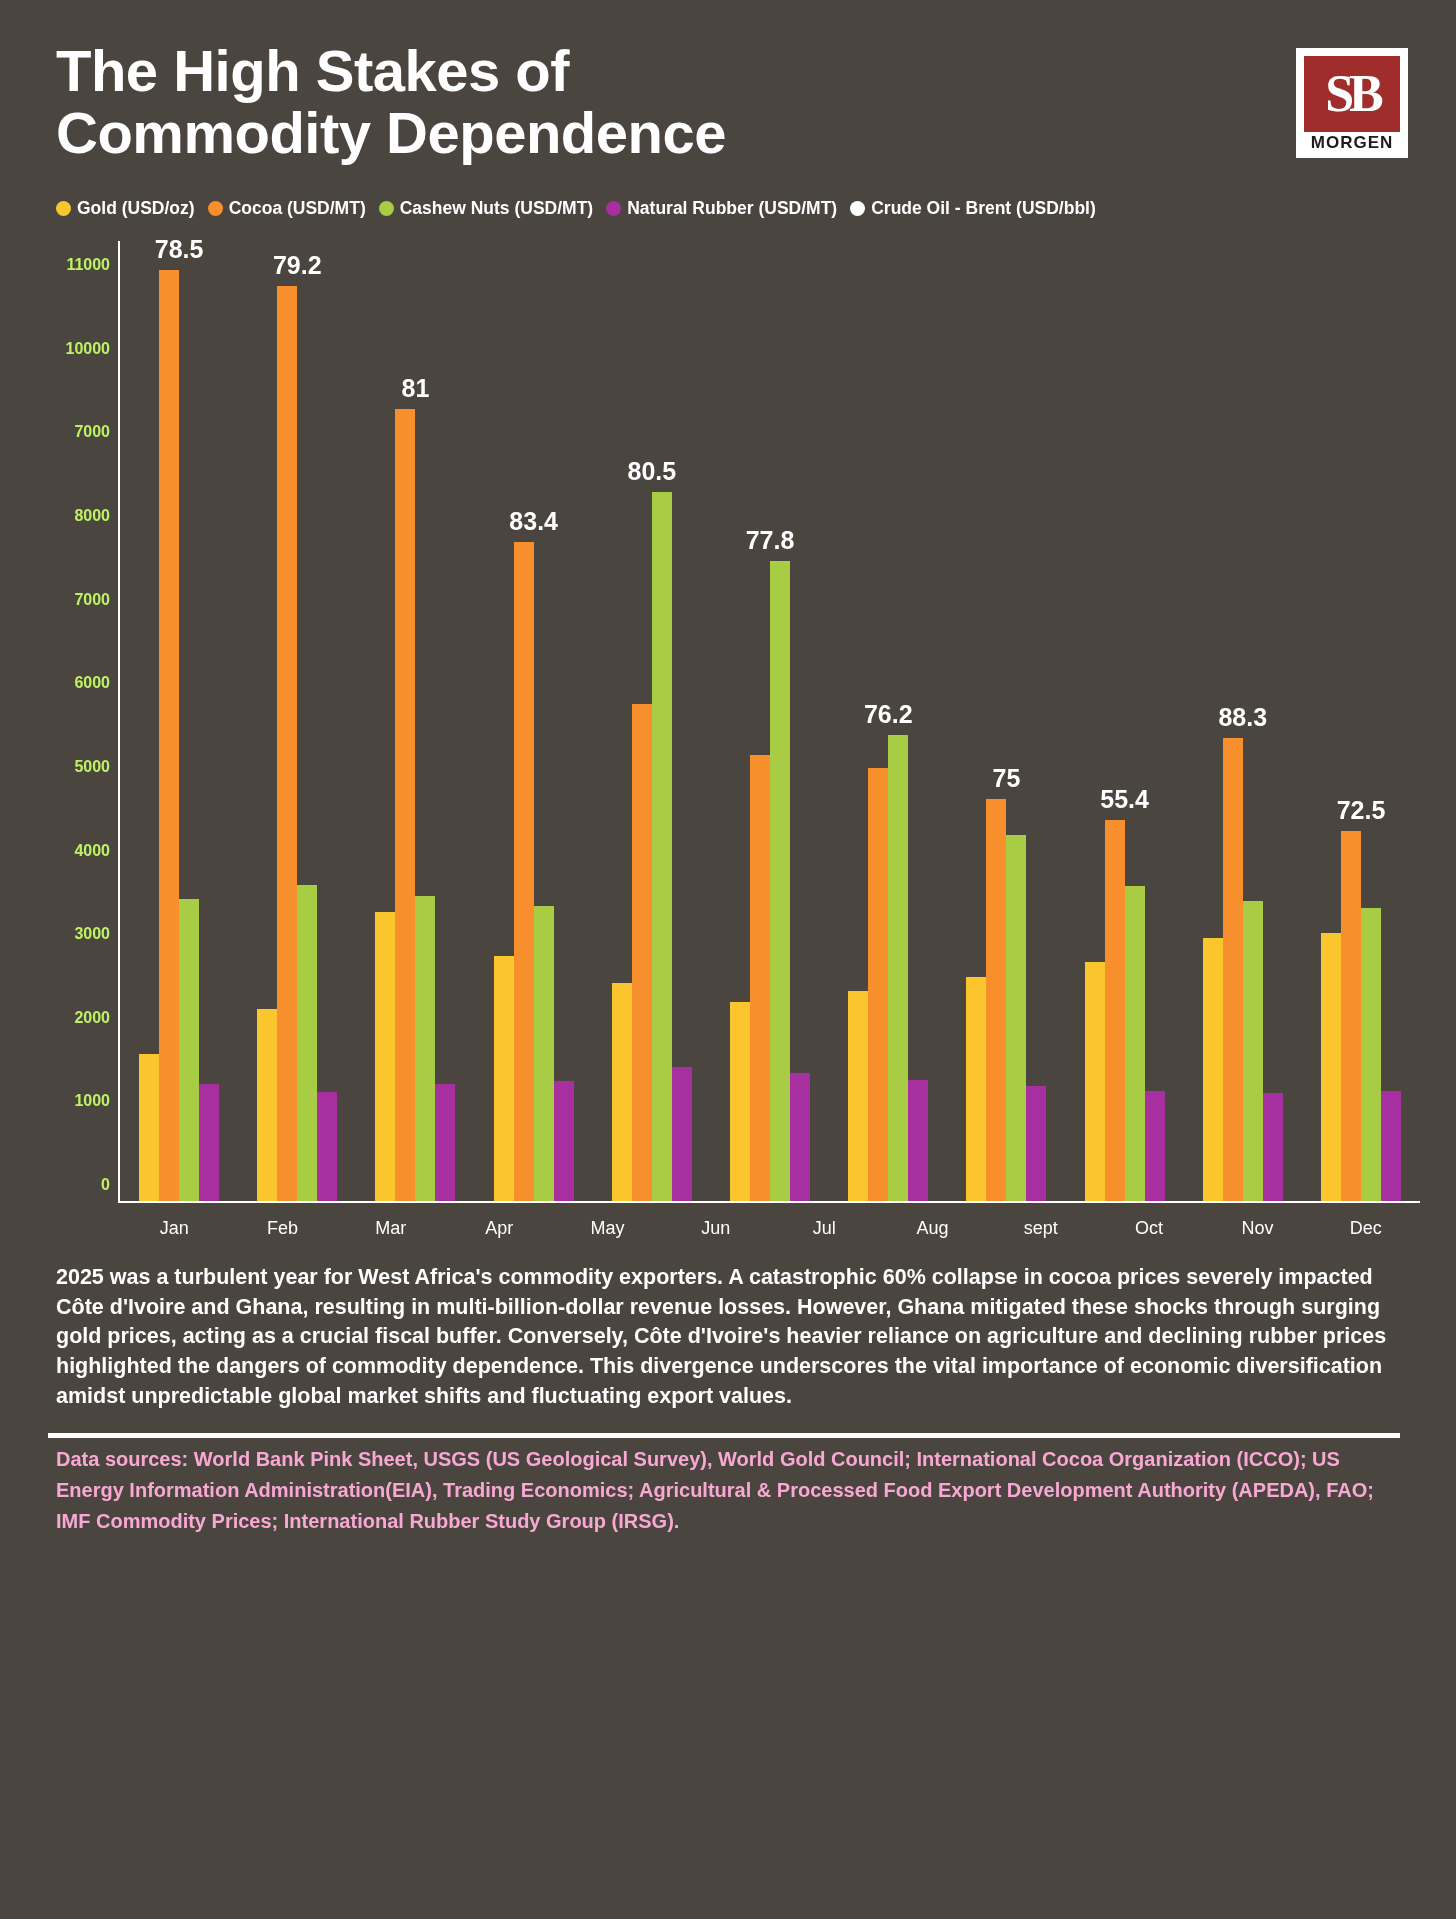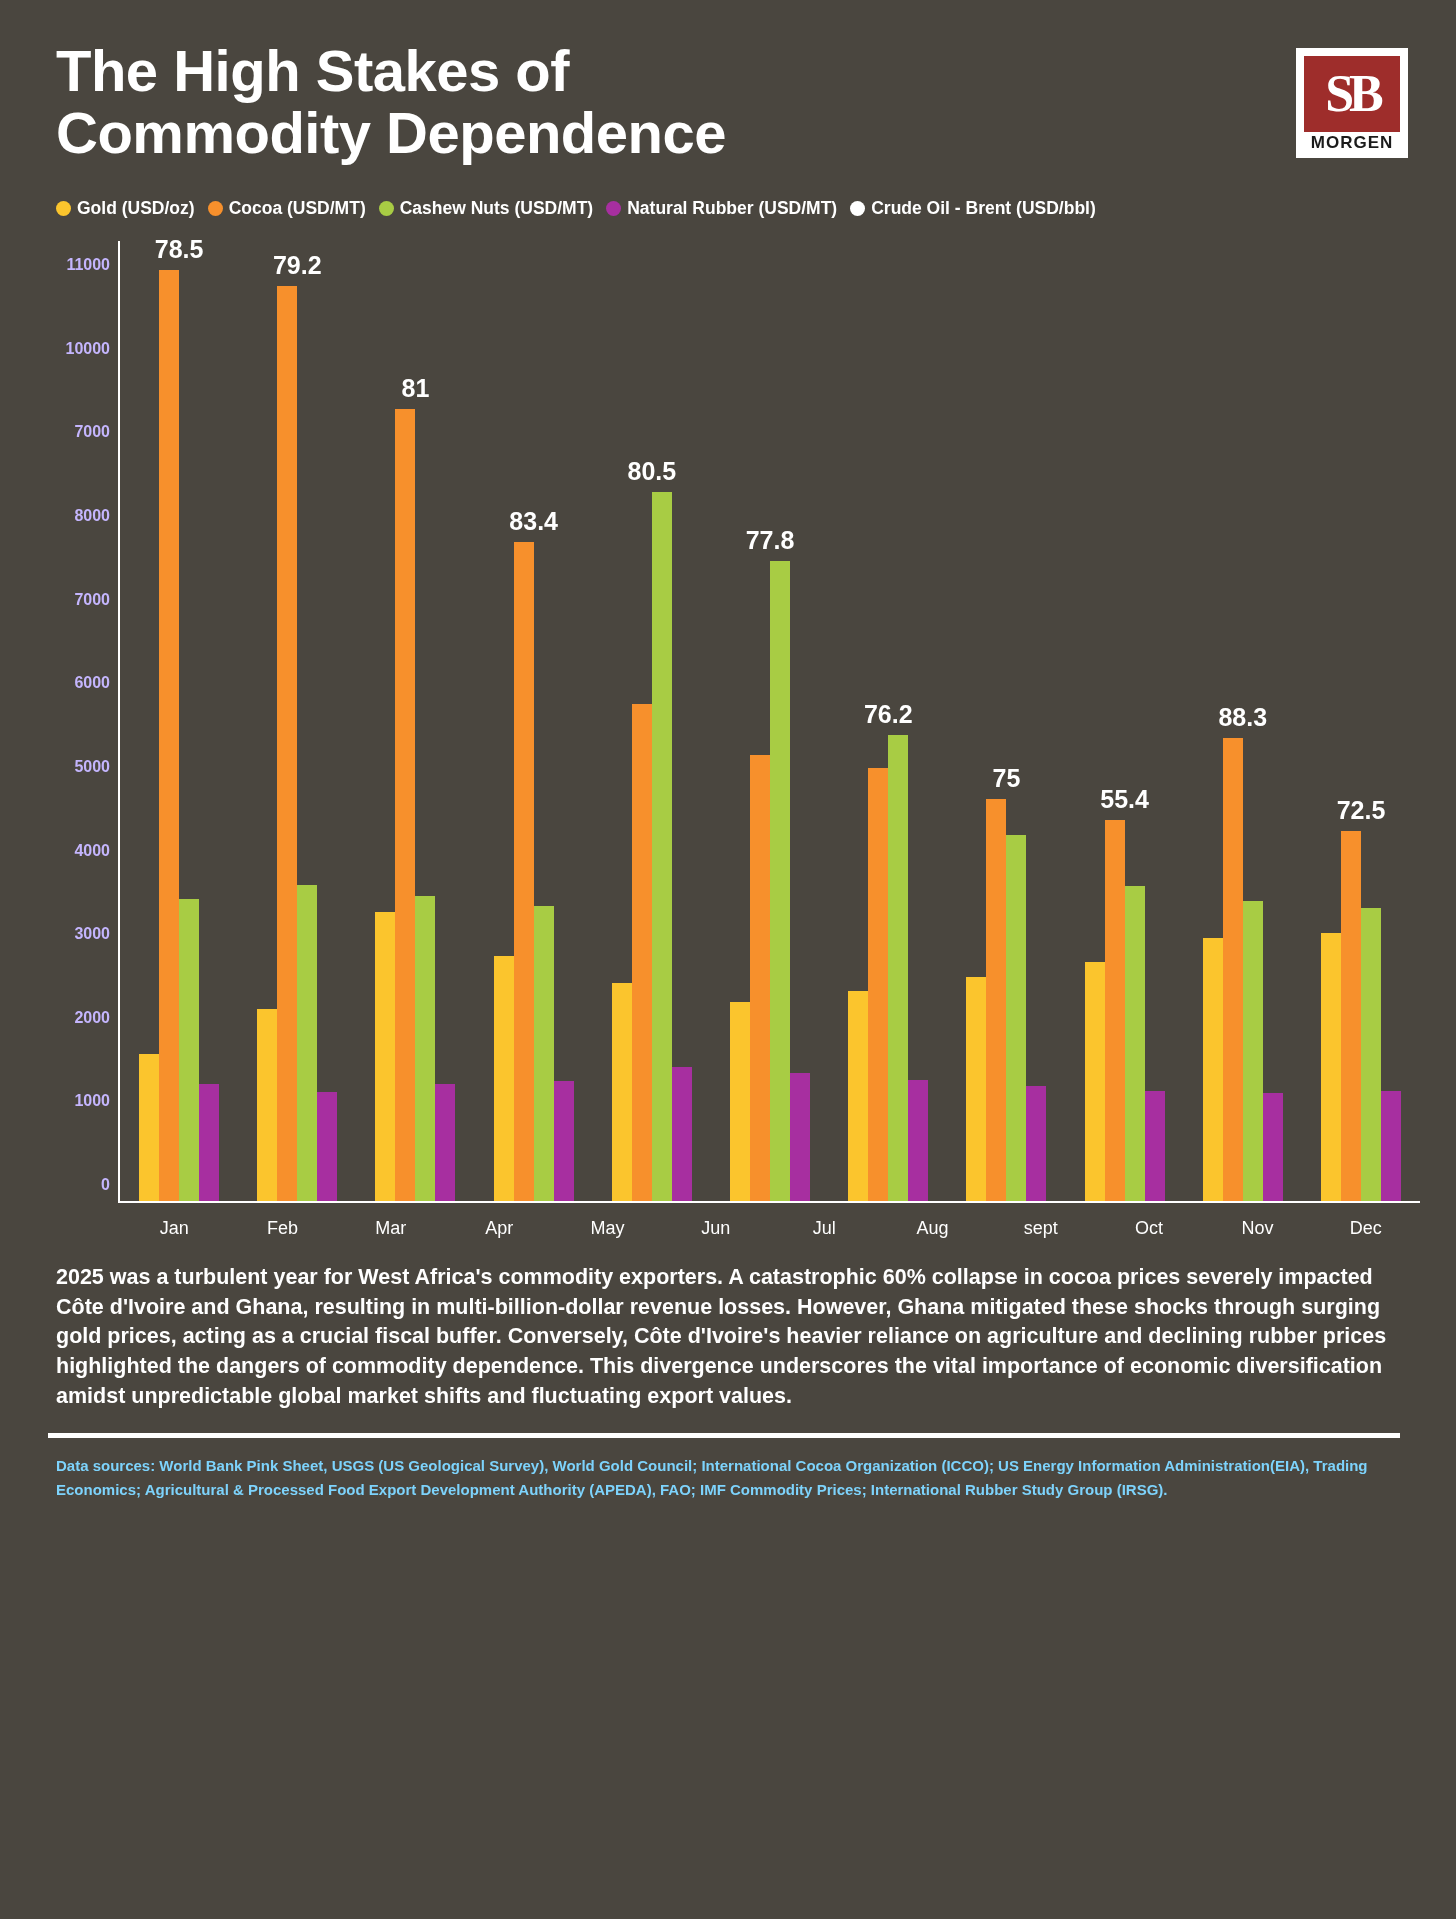--- a/index.html
+++ b/index.html
@@ -97,21 +97,21 @@
     width: 100%; height: 100%;
   }
   .y-axis-labels {
     position: absolute;
     left: 0; top: 0; bottom: 48px;
     width: 62px;
   }
   .y-tick {
     position: absolute;
     right: 8px;
-    color: #c4b5fd;
+    color: #bef264;
     font-size: 16px;
     font-weight: bold;
     transform: translateY(-50%);
     white-space: nowrap;
   }
   .axis-line-y {
     position: absolute;
     left: 62px; top: 0; bottom: 48px;
     width: 2px; background: #ffffff;
   }
@@ -172,25 +172,25 @@
     line-height: 1.38;
     padding: 4px 56px 0 56px;
     margin-top: 8px;
   }
   .rule {
     height: 5px;
     background: #ffffff;
     margin: 22px 56px 0 48px;
   }
   .sources {
-    color: #7dd3fc;
-    font-size: 15px;
+    color: #f9a8d4;
+    font-size: 20px;
     font-weight: bold;
     line-height: 1.55;
-    padding: 16px 48px 0 56px;
+    padding: 6px 48px 0 56px;
   }
 </style>
 </head>
 <body>
 
 <div id="page">
 
   <div class="header">
     <div class="title">The High Stakes of
 Commodity Dependence</div>

